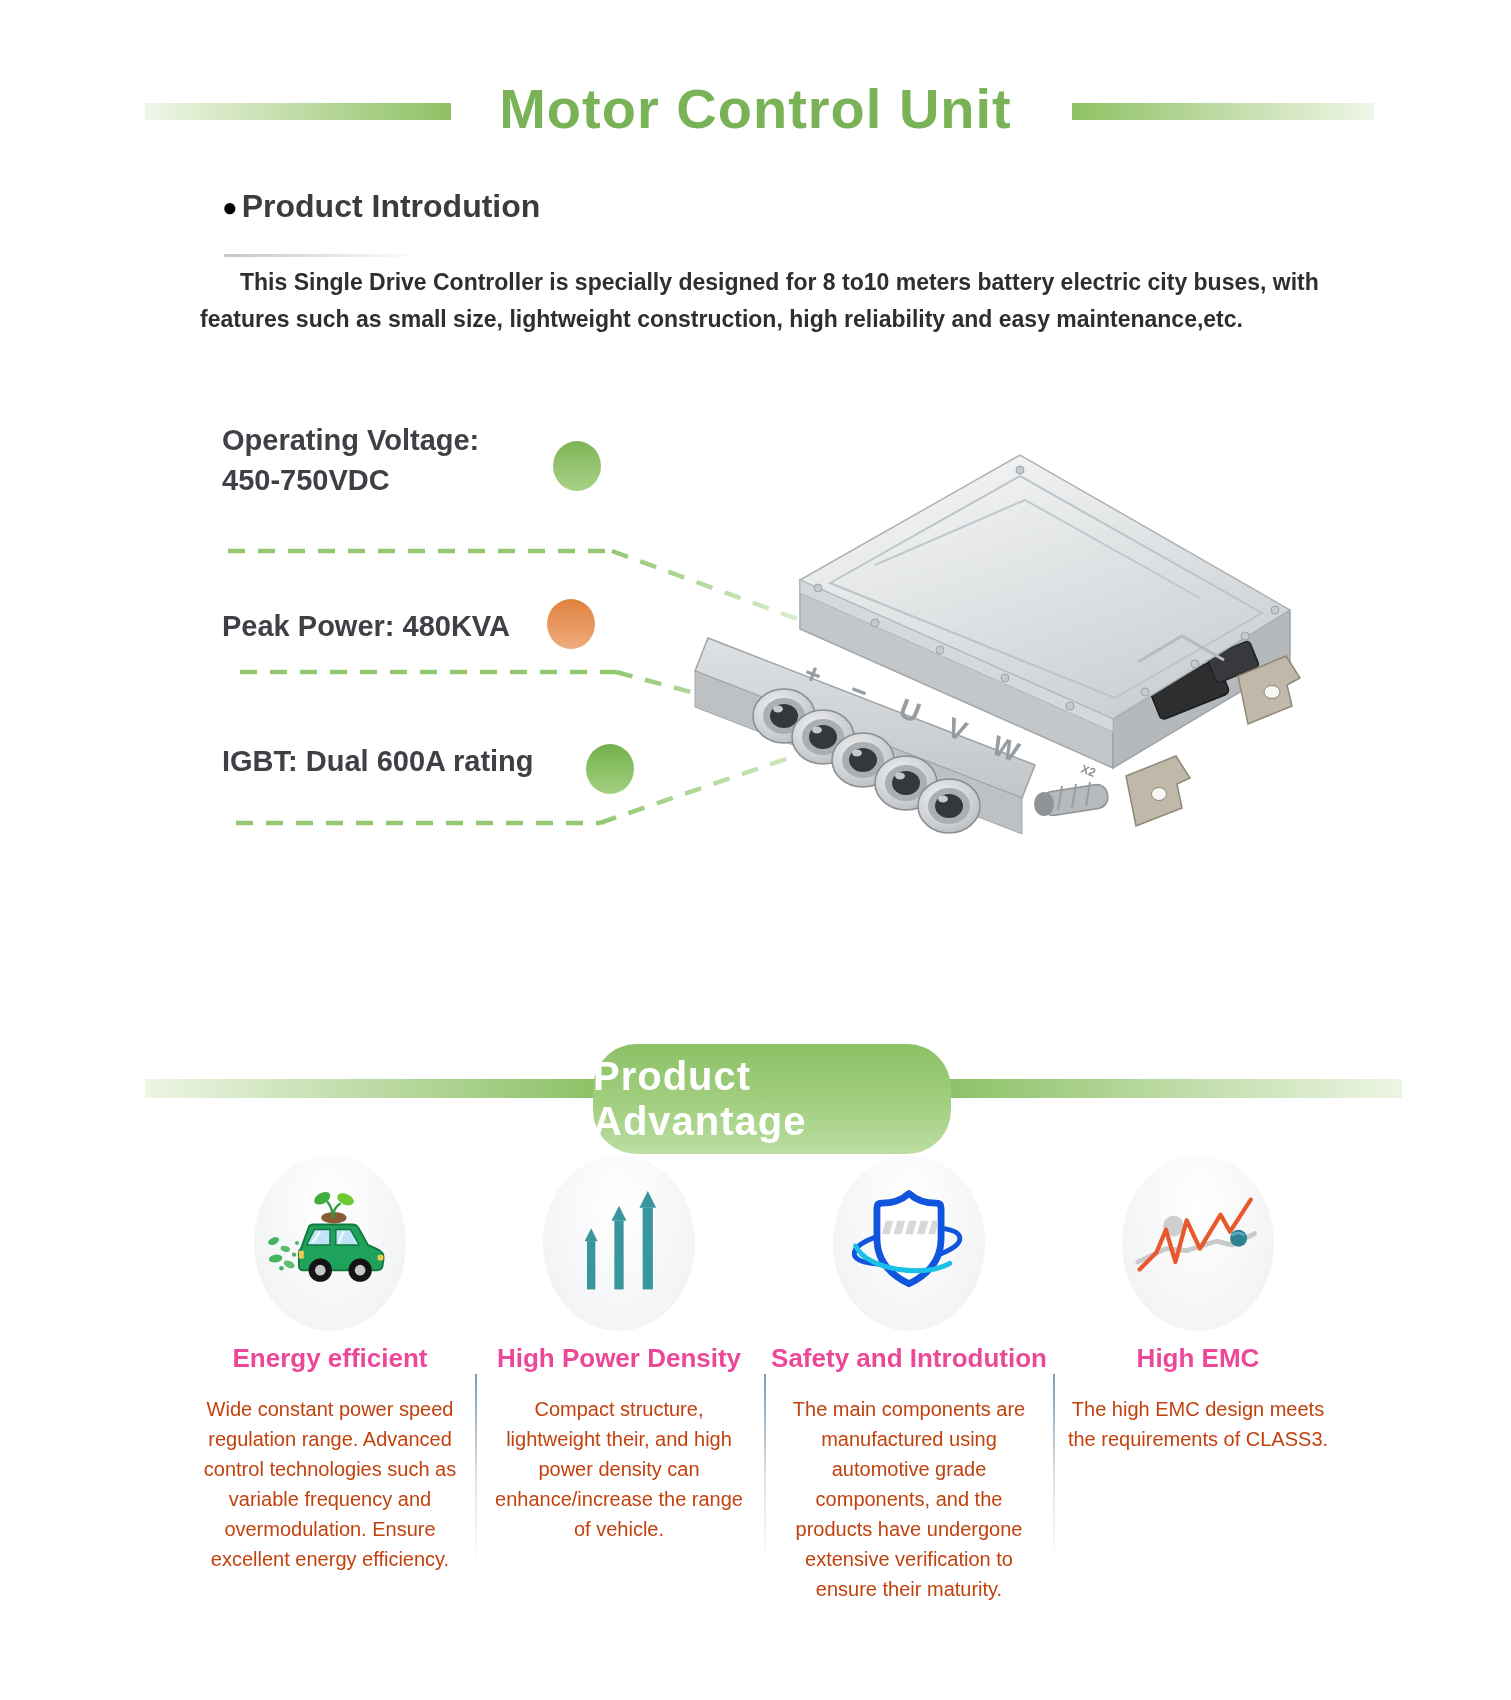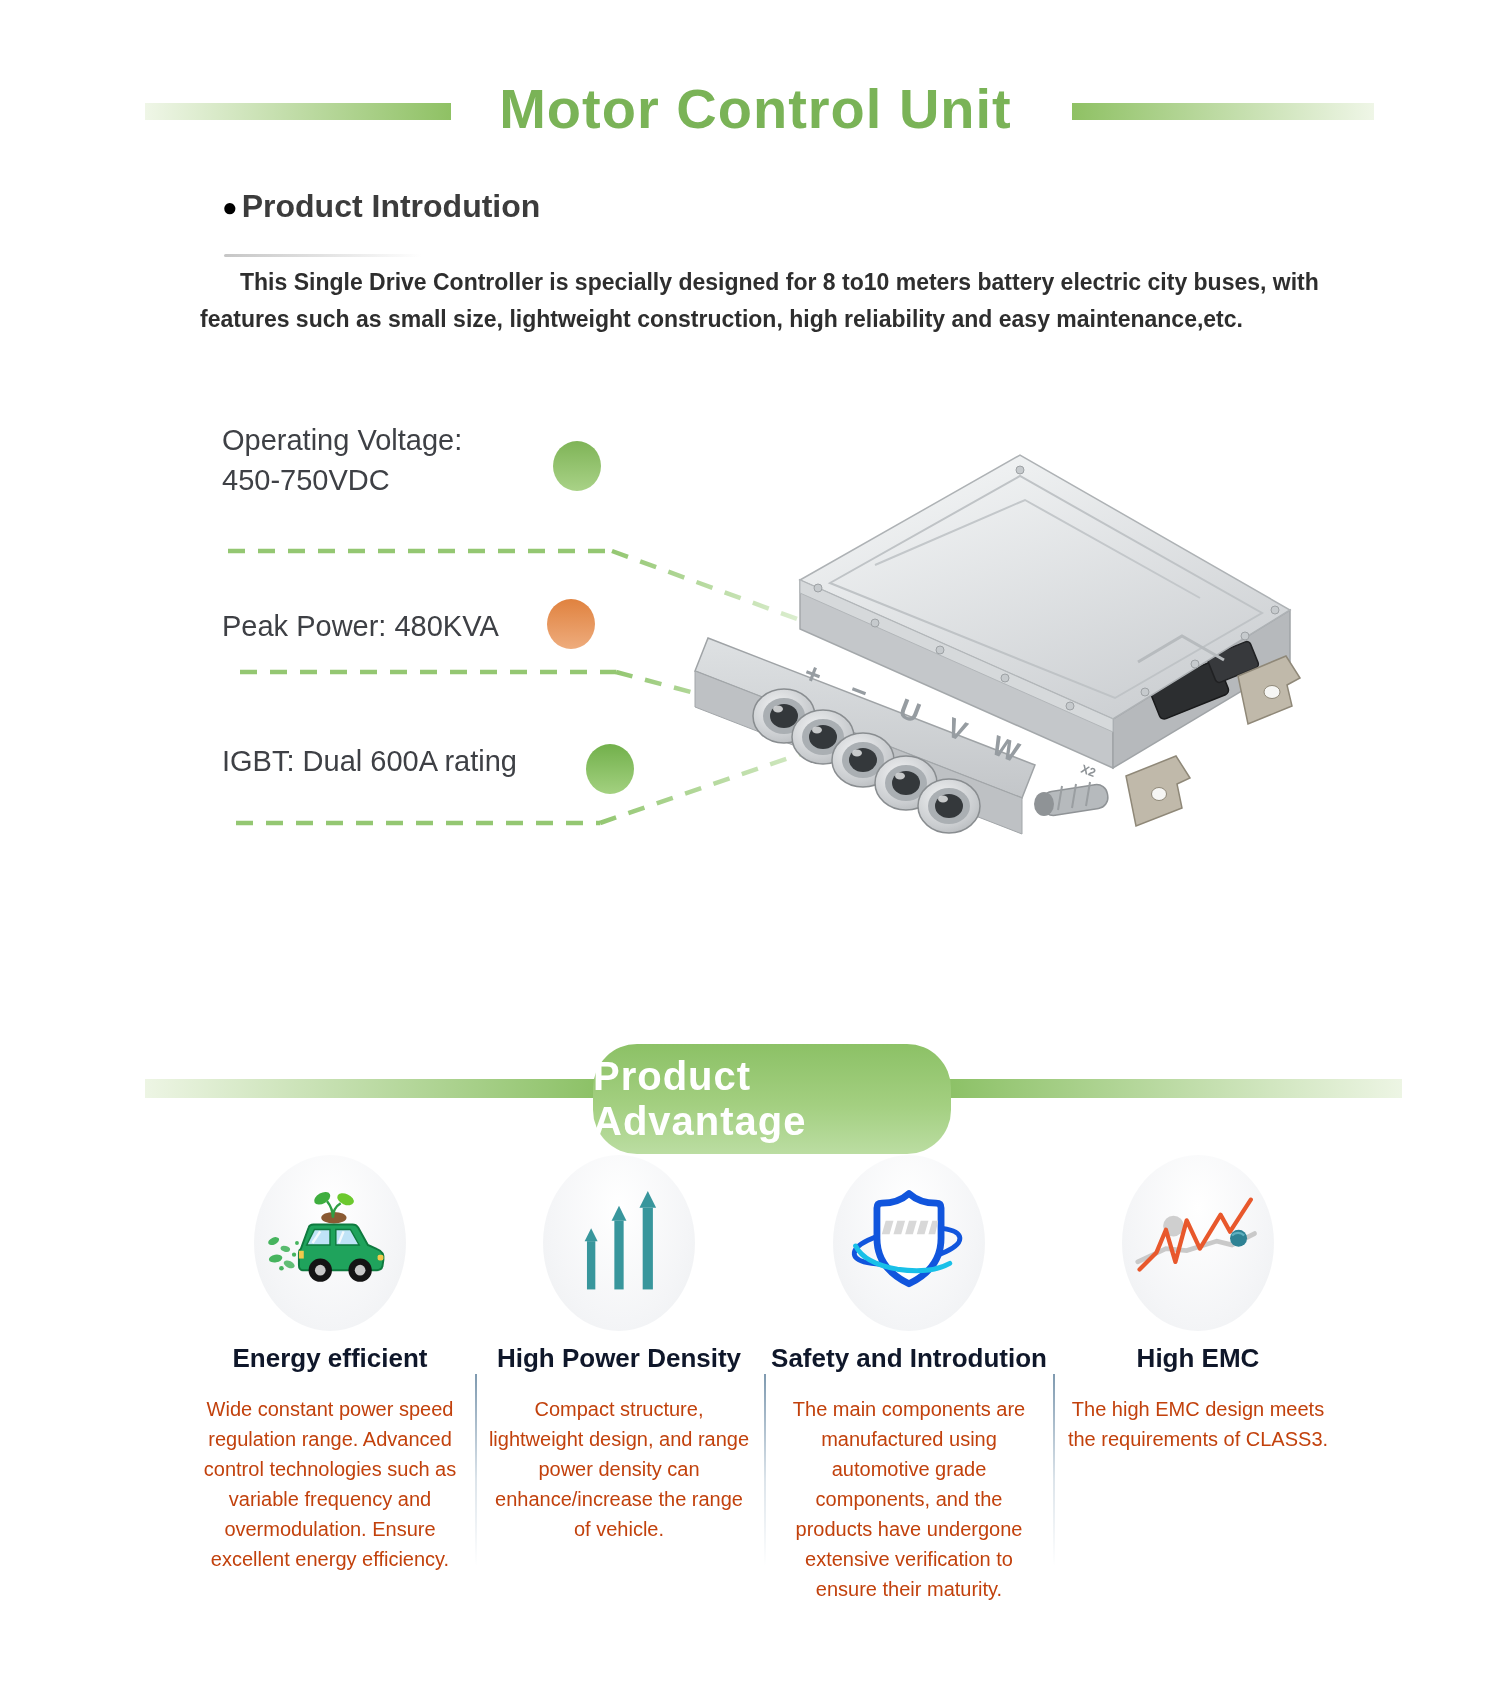--- a/index.html
+++ b/index.html
@@ -18,21 +18,21 @@
   
   .intro-heading { position:absolute; left:222px; top:188px; font-size:32px; font-weight:bold;
     color:#3c3c3c; display:flex; align-items:center; }
   .intro-heading .bullet { color:#000; font-size:26px; margin-right:4px; line-height:1; }
   .intro-underline { position:absolute; left:224px; top:254px; width:198px; height:3px;
     background:linear-gradient(90deg, #c6c6c6 0%, rgba(198,198,198,0) 100%); border-radius:2px; }
   .intro-para { position:absolute; left:200px; top:264px; width:1132px;
     font-size:23px; line-height:37px; color:#2e2e2e; text-indent:40px;font-weight:bold; }
 
   
-  .spec { position:absolute; font-size:29px; font-weight:normal; color:#3e4045;
+  .spec { position:absolute; font-size:29px; font-weight:bold; color:#3e4045;
     line-height:40px; white-space:pre-line; }
   #spec-0 { left:222px; top:420px; }
   #spec-1 { left:222px; top:606px; }
   #spec-2 { left:222px; top:741px; }
   .dot { position:absolute; width:48px; height:50px; border-radius:50%; }
   #dot-0 { left:553px; top:441px; background:linear-gradient(180deg,#7fb457,#a9d287); }
   #dot-1 { left:547px; top:599px; background:linear-gradient(180deg,#e0823f,#eeac7d); }
   #dot-2 { left:586px; top:744px; background:linear-gradient(180deg,#72b04b,#a3d180); }
 
   .hero-lines { position:absolute; left:0; top:0; width:1511px; height:900px; }
@@ -47,21 +47,21 @@
     background:linear-gradient(180deg,#8cc166 0%, #a3cf80 55%, #bbdda2 100%);
     display:flex; align-items:center; justify-content:center; }
   .adv-pill span { color:#ffffff; font-size:40px; font-weight:bold; letter-spacing:1px; }
 
   
   .col { position:absolute; top:1155px; width:290px; text-align:center; }
   #col-0 { left:185px; } #col-1 { left:474px; } #col-2 { left:764px; } #col-3 { left:1053px;text-align:center; }
   .oval { width:152px; height:176px; margin:0 auto; border-radius:50%;
     background:radial-gradient(ellipse at 50% 30%, #ffffff 0%, #f4f5f7 65%, #edeff1 100%);
     display:flex; align-items:center; justify-content:center; }
-  .col-title { margin-top:12px; font-size:26px; font-weight:bold; color:#0f172a; white-space:nowrap; }
+  .col-title { margin-top:12px; font-size:26px; font-weight:bold; color:#ec4899; white-space:nowrap; }
   .col-body { margin:20px auto 0 auto; width:266px; font-size:20px; line-height:30px; color:#c2410c; }
   .divider { position:absolute; top:1374px; width:2px; height:192px;
     background:linear-gradient(180deg, #7f9ab0 0%, rgba(168,188,204,0.4) 55%, rgba(255,255,255,0) 100%); }
   #div-0 { left:475px; } #div-1 { left:764px; } #div-2 { left:1053px; }
 </style>
 </head>
 <body>
 
 <div class="canvas">
 
@@ -254,21 +254,21 @@
           <polygon points="33,58 47,58 40,44"></polygon>
             <rect x="35.5" y="58" width="9" height="52"></rect>
           <polygon points="62,36 78,36 70,20"></polygon>
             <rect x="65" y="36" width="10" height="74"></rect>
           <polygon points="92,22 110,22 101,4"></polygon>
             <rect x="95.5" y="22" width="11" height="88"></rect>
         </g>
       </svg>
     </div>
     <div class="col-title">High Power Density</div>
-    <div class="col-body">Compact structure, lightweight design, and range power density can enhance/increase the range of vehicle.</div>
+    <div class="col-body">Compact structure, lightweight their, and high power density can enhance/increase the range of vehicle.</div>
   </div>
 
   <div class="col" id="col-2">
     <div class="oval">
       <svg width="136" height="122" viewBox="0 0 140 122">
         <ellipse cx="68" cy="64" rx="55" ry="17" transform="rotate(-9 68 64)" fill="none" stroke="#1155dd" stroke-width="5"></ellipse>
         <path d="M70,10 Q59,20 42,20 Q37,20 37,25 L37,56 Q37,87 70,103 Q103,87 103,56 L103,25 Q103,20 98,20 Q81,20 70,10 Z" fill="#ffffff" stroke="#1155dd" stroke-width="7" stroke-linejoin="round"></path>
         <g fill="#d8d8d8">
           <polygon points="46,38 54,38 50,52 42,52"></polygon>
           <polygon points="58,38 66,38 62,52 54,52"></polygon>

